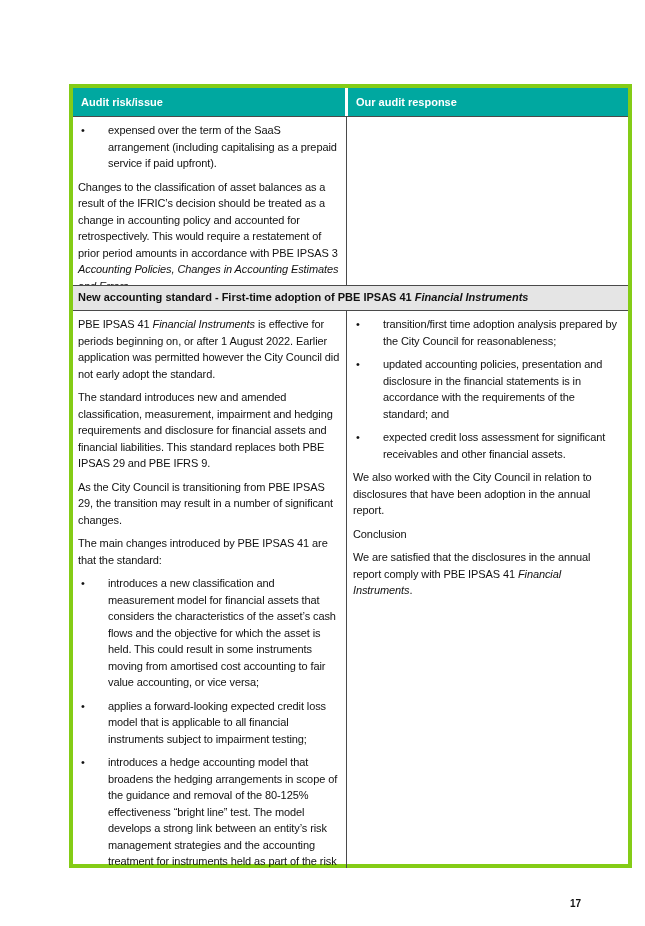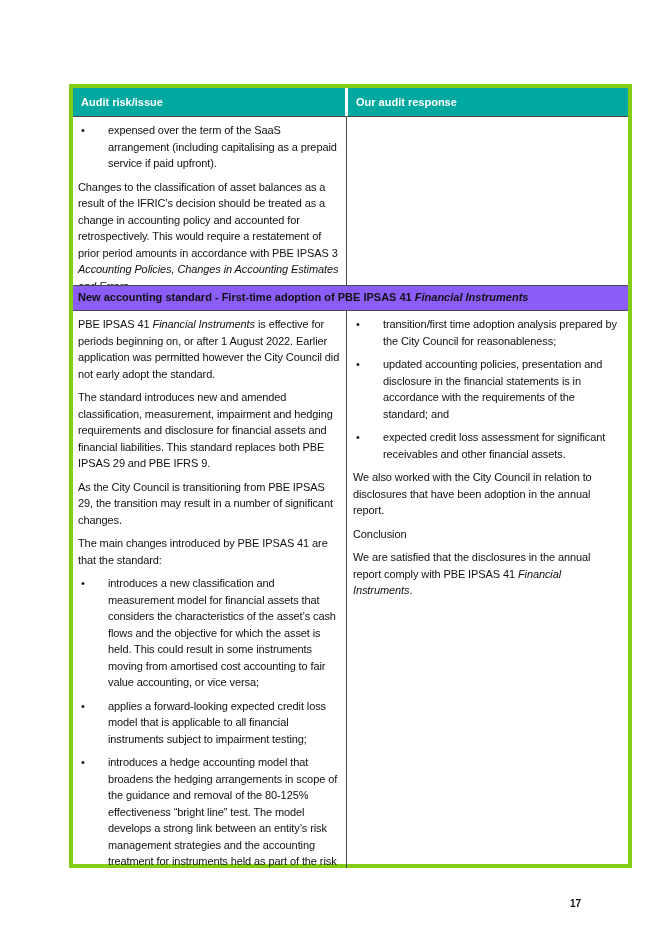--- a/index.html
+++ b/index.html
@@ -72,21 +72,21 @@
   .cell-left {
     width: 274px;
     border-right: 1px solid #4a4a4a;
     padding: 5px 5px 0 5px;
   }
   .cell-right {
     flex: 1;
     padding: 5px 7px 0 6px;
   }
   .subheader {
-    background: #8b5cf6;
+    background: #e5e5e5;
     border-bottom: 1px solid #4a4a4a;
     box-sizing: border-box;
     height: 25px;
     font-size: 11px;
     font-weight: bold;
     padding: 5px 5px 0 5px;
     overflow: hidden;
   }
   .para { margin: 0 0 7px 0; }
   .bullet-item {

